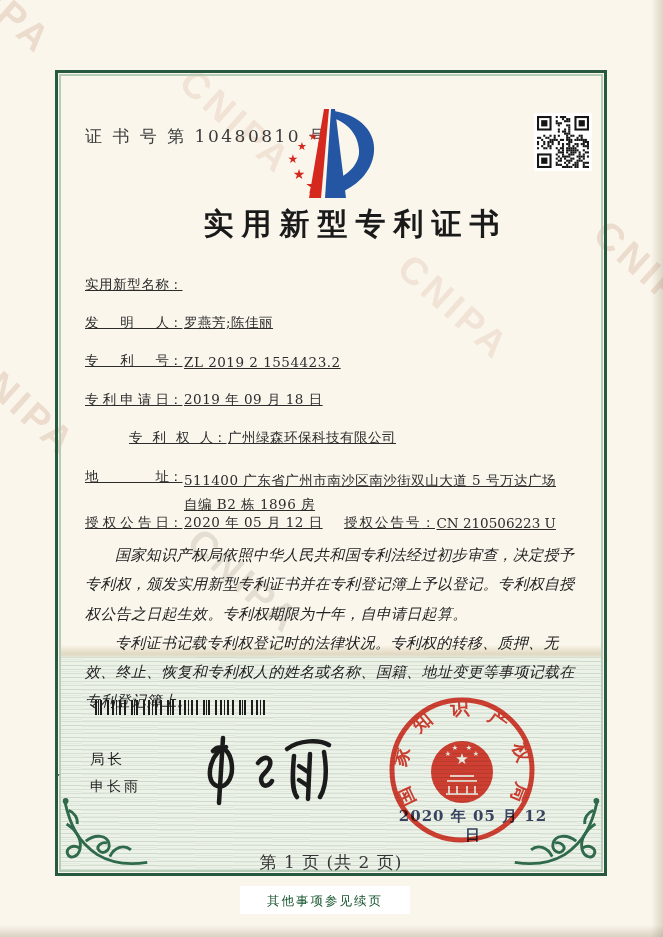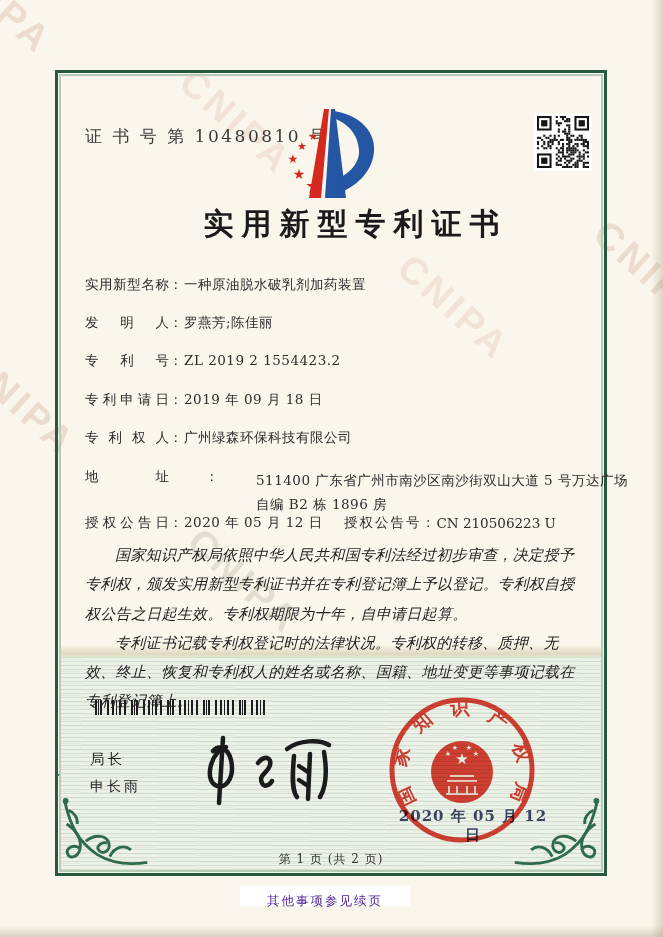--- a/index.html
+++ b/index.html
@@ -35,26 +35,26 @@
   .cert-no{left:85px;top:125px;font-size:17px;letter-spacing:2.5px;color:#3a3a3a;}
 
   .logo{position:absolute;left:278px;top:106px;width:105px;height:95px;z-index:2;}
   .qr{position:absolute;left:534px;top:113px;width:58px;height:58px;background:#fff;padding:3px;
       box-sizing:border-box;z-index:2;}
   .qr svg{display:block;width:100%;height:100%;}
 
   .title{left:0;top:204px;width:663px;text-align:center;font-size:30px;font-weight:700;
          letter-spacing:8px;color:#1a1a1a;margin-left:24px;}
 
-  .row{position:absolute;left:85px;z-index:2;display:flex;font-size:13.5px;color:#2c2c2c;white-space:nowrap;}
+  .row{position:absolute;left:85px;z-index:2;display:flex;font-size:13.5px;color:#2c2c2c;white-space:nowrap;text-decoration:underline;}
   .row .lbl{display:inline-block;width:84px;text-align:justify;text-align-last:justify;letter-spacing:0;}
   .row .colon{display:inline-block;width:15px;}
   .row .val{letter-spacing:0.5px;}
-  .r1{top:276px;} .r2{top:314px;} .r3{top:352px;} .r4{top:391px;} .r5{top:429px;}
-  .r6{top:468px;gap:36px;} .r7{top:514px;align-items:center;}
+  .r1{top:276px;} .r2{top:314px;} .r3{top:352px;align-items:flex-end;} .r4{top:391px;} .r5{top:429px;margin-left:44px;}
+  .r6{top:468px;} .r7{top:514px;align-items:center;}
   .r6 .val div{line-height:24px;}
   .r7 .val{display:inline-block;width:160px;}
   .r7 .lbl2{letter-spacing:2px;}
 
   .paras{left:85px;top:541px;width:494px;font-size:15px;line-height:1.95;color:#222;
          font-style:italic;letter-spacing:0.3px;}
   .paras p{margin:0;text-indent:2em;}
 
   .barcode{position:absolute;left:95px;top:700px;width:172px;height:15px;z-index:2;
     background-image:
@@ -67,23 +67,23 @@
 
   .seal{position:absolute;left:388px;top:696px;width:148px;height:148px;z-index:3;
         mix-blend-mode:multiply;opacity:0.95;}
   .seal-date{left:398px;top:807px;width:150px;text-align:center;font-size:15px;letter-spacing:1px;
         color:#39435f;z-index:2;font-weight:700;}
 
   .ornament{position:absolute;width:96px;height:96px;z-index:3;}
   .orn-l{left:57px;top:774px;}
   .orn-r{left:509px;top:774px;transform:scaleX(-1);}
 
-  .page-info{left:55px;top:851px;width:552px;text-align:center;font-size:12px;letter-spacing:1px;color:#333;}
-  .cont-box{position:absolute;left:240px;top:886px;width:170px;height:20px;background:#ffffff;
-      z-index:2;text-align:center;line-height:29px;font-size:12.5px;letter-spacing:2px;color:#4c1d95;}
+  .page-info{left:55px;top:851px;width:552px;text-align:center;font-size:17px;letter-spacing:1px;color:#333;}
+  .cont-box{position:absolute;left:240px;top:886px;width:170px;height:28px;background:#ffffff;
+      z-index:2;text-align:center;line-height:29px;font-size:12.5px;letter-spacing:2px;color:#14532d;}
 
   .edge-r{position:absolute;right:0;top:0;width:12px;height:100%;z-index:4;
       background:linear-gradient(90deg,rgba(0,0,0,0),rgba(140,128,100,0.28));}
   .edge-b{position:absolute;left:0;bottom:0;width:100%;height:12px;z-index:4;
       background:linear-gradient(rgba(0,0,0,0),rgba(140,128,100,0.30));}
 </style>
 </head>
 <body>
 
 <div class="page">
@@ -322,21 +322,20 @@
           <rect x="24" y="24" width="1" height="1"></rect>
         </g>
     </svg>
   </div>
 
   <div class="txt title">实用新型专利证书</div>
 
   <div class="row r1">
     <span class="lbl">实用新型名称</span>
       <span class="colon">：</span>
-      <span class="val">一种原油脱水破乳剂加药装置</span>
   </div>
   <div class="row r2">
     <span class="lbl">发明人</span>
       <span class="colon">：</span>
       <span class="val">罗燕芳;陈佳丽</span>
   </div>
   <div class="row r3">
     <span class="lbl">专利号</span>
       <span class="colon">：</span>
       <span class="val">ZL 2019 2 1554423.2</span>

